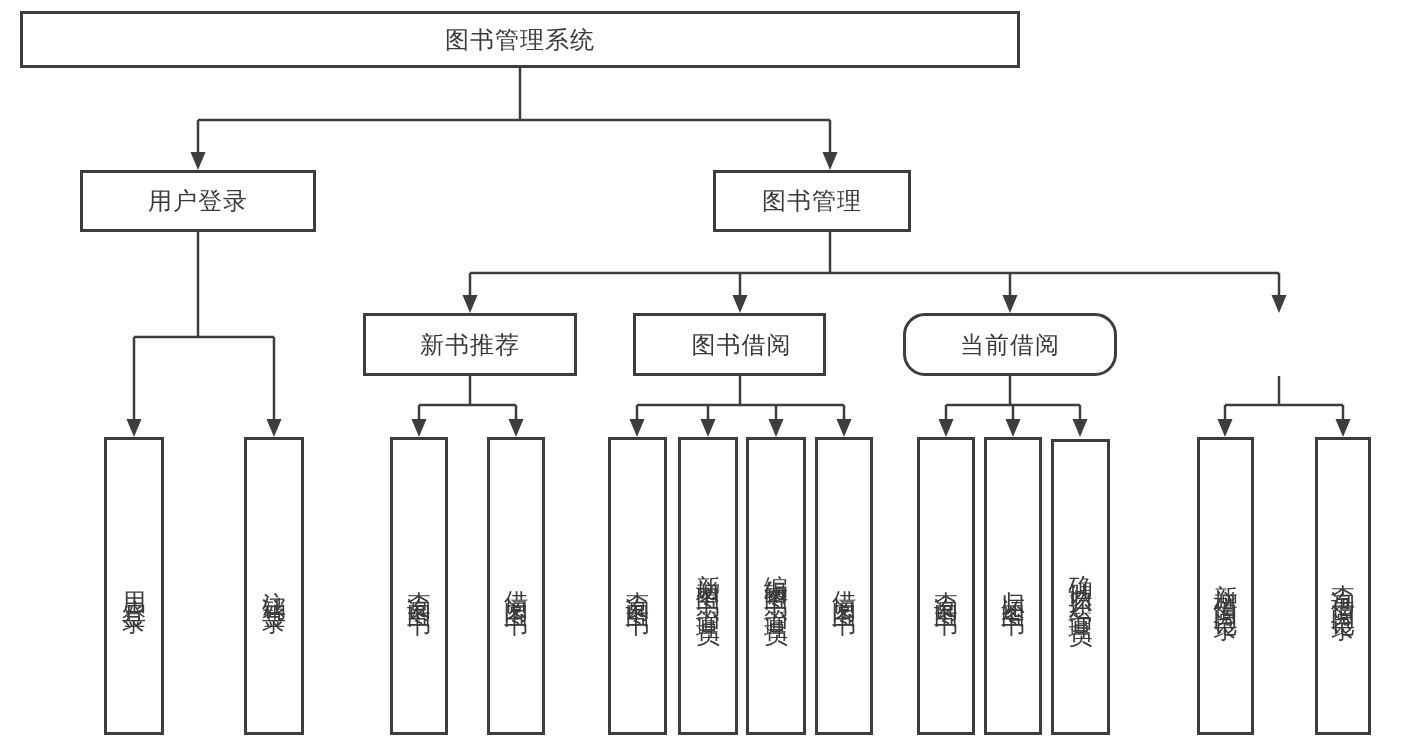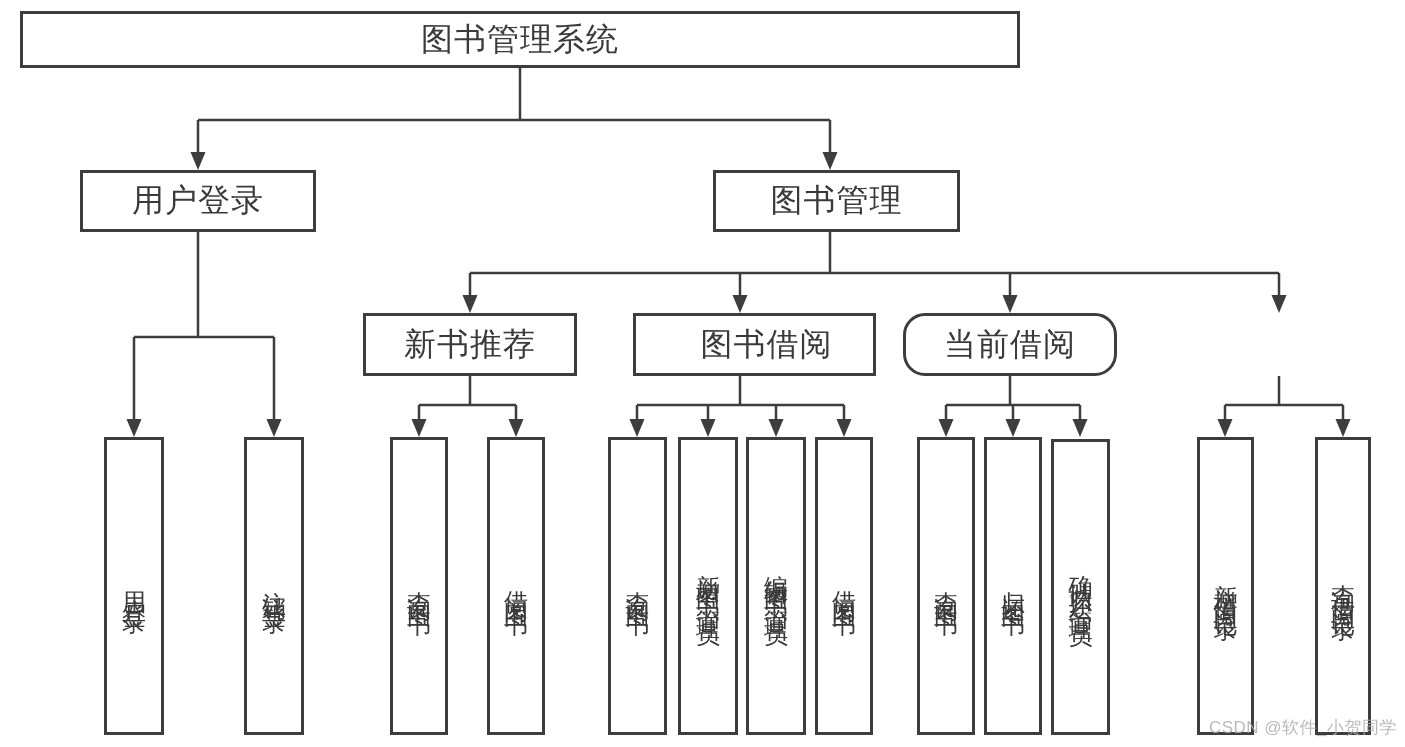--- a/index.html
+++ b/index.html
@@ -36,21 +36,21 @@
     box-sizing: border-box;
     background: #ffffff;
     border: 3px solid var(--line);
     color: var(--text);
     display: flex;
     align-items: center;
     justify-content: center;
     text-align: center;
   }
   .node.h {
-    font-size: 32px;
+    font-size: 24px;
     letter-spacing: 1px;
     white-space: nowrap;
   }
   .node.v {
     writing-mode: vertical-rl;
     text-orientation: mixed;
     font-size: 24px;
     letter-spacing: 7px;
     line-height: 1;
   }
@@ -144,39 +144,38 @@
       <line x1="1225" y1="405" x2="1225" y2="427"></line>
       <line x1="1343" y1="405" x2="1343" y2="427"></line>
       <polygon points="1225,437 1217.5,419 1232.5,419"></polygon>
       <polygon points="1343,437 1335.5,419 1350.5,419"></polygon>
     </g>
   </svg>
 
   <div class="node h" style="left:20px; top:11px; width:1000px; height:57px;">图书管理系统</div>
 
   <div class="node h" style="left:80px; top:170px; width:236px; height:62px;">用户登录</div>
-  <div class="node h" style="left:713px; top:170px; width:247px; height:62px;">图书管理</div>
+  <div class="node h" style="left:713px; top:170px; width:198px; height:62px;">图书管理</div>
 
   <div class="node h" style="left:363px; top:313px; width:214px; height:63px;font-family:Liberation Serif, serif;">新书推荐</div>
-  <div class="node h" style="left:633px; top:313px; width:243px; height:63px;padding-left:24px;">图书借阅</div>
+  <div class="node h" style="left:633px; top:313px; width:193px; height:63px;padding-left:24px;">图书借阅</div>
   <div class="node h" style="left:903px; top:313px; width:214px; height:63px;border-radius:22px;">当前借阅</div>
 
   <div class="node v" style="left:104px; top:437px; width:60px; height:298px;">用户登录</div>
   <div class="node v" style="left:244px; top:437px; width:60px; height:298px;">注销登录</div>
 
   <div class="node v" style="left:390px; top:437px; width:58px; height:298px;">查询图书</div>
   <div class="node v" style="left:487px; top:437px; width:58px; height:298px;">借阅图书</div>
 
   <div class="node v" style="left:608px; top:437px; width:59px; height:298px;">查询图书</div>
   <div class="node v" style="left:678px; top:437px; width:60px; height:298px;">新增图书（管理员）</div>
   <div class="node v" style="left:746px; top:437px; width:60px; height:298px;">编辑图书（管理员）</div>
   <div class="node v" style="left:815px; top:437px; width:58px; height:298px;">借阅图书</div>
 
   <div class="node v" style="left:917px; top:437px; width:58px; height:298px;">查询图书</div>
   <div class="node v" style="left:984px; top:437px; width:58px; height:298px;">归还图书</div>
   <div class="node v" style="left:1051px; top:439px; width:59px; height:296px;">确认归还（管理员）</div>
 
   <div class="node v" style="left:1197px; top:437px; width:57px; height:298px;">新增借阅记录</div>
   <div class="node v" style="left:1315px; top:437px; width:56px; height:298px;">查询借阅记录</div>
 
-  <div class="watermark">CSDN @软件_小贺同学</div>
 
 </div>
 
 </body></html>

